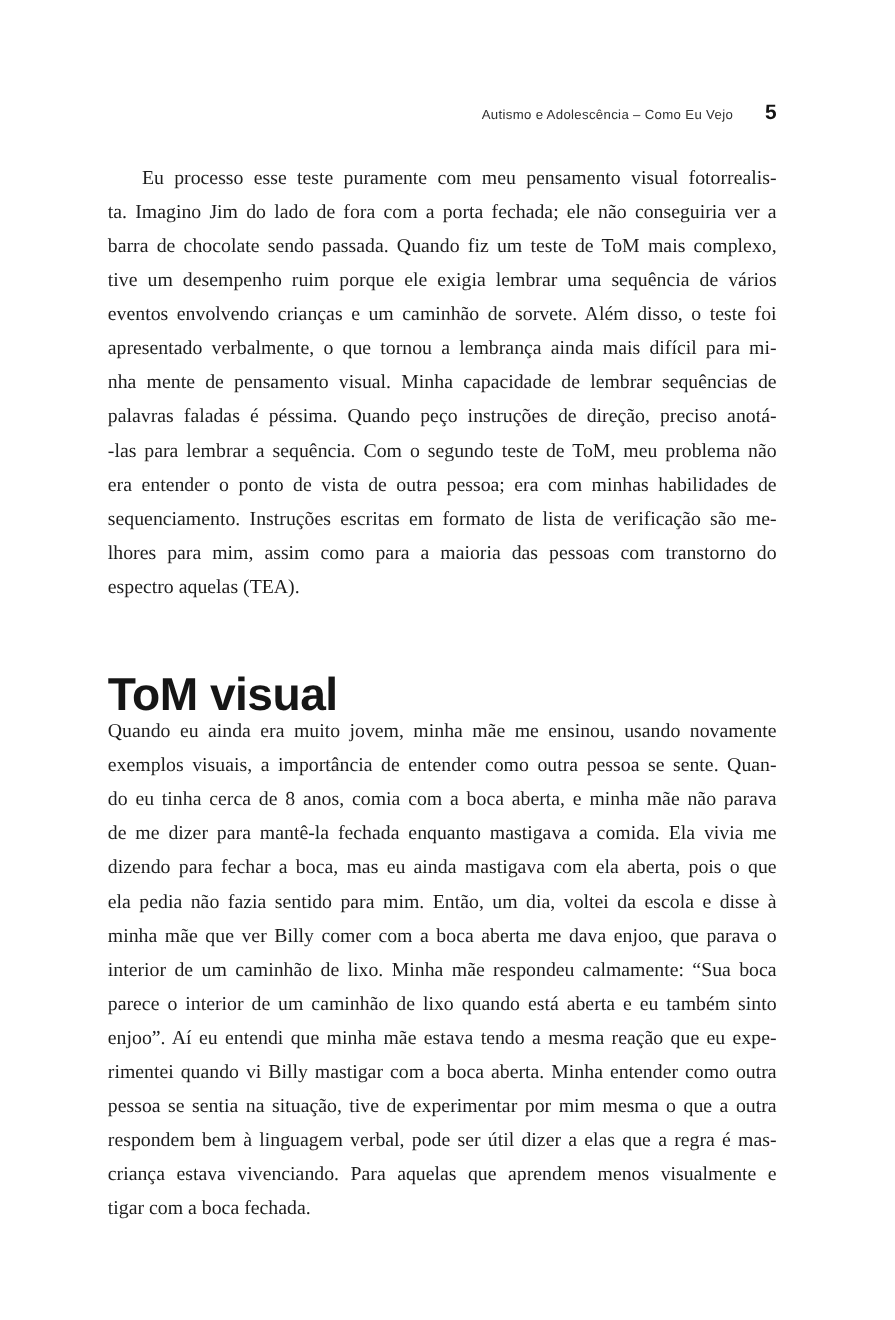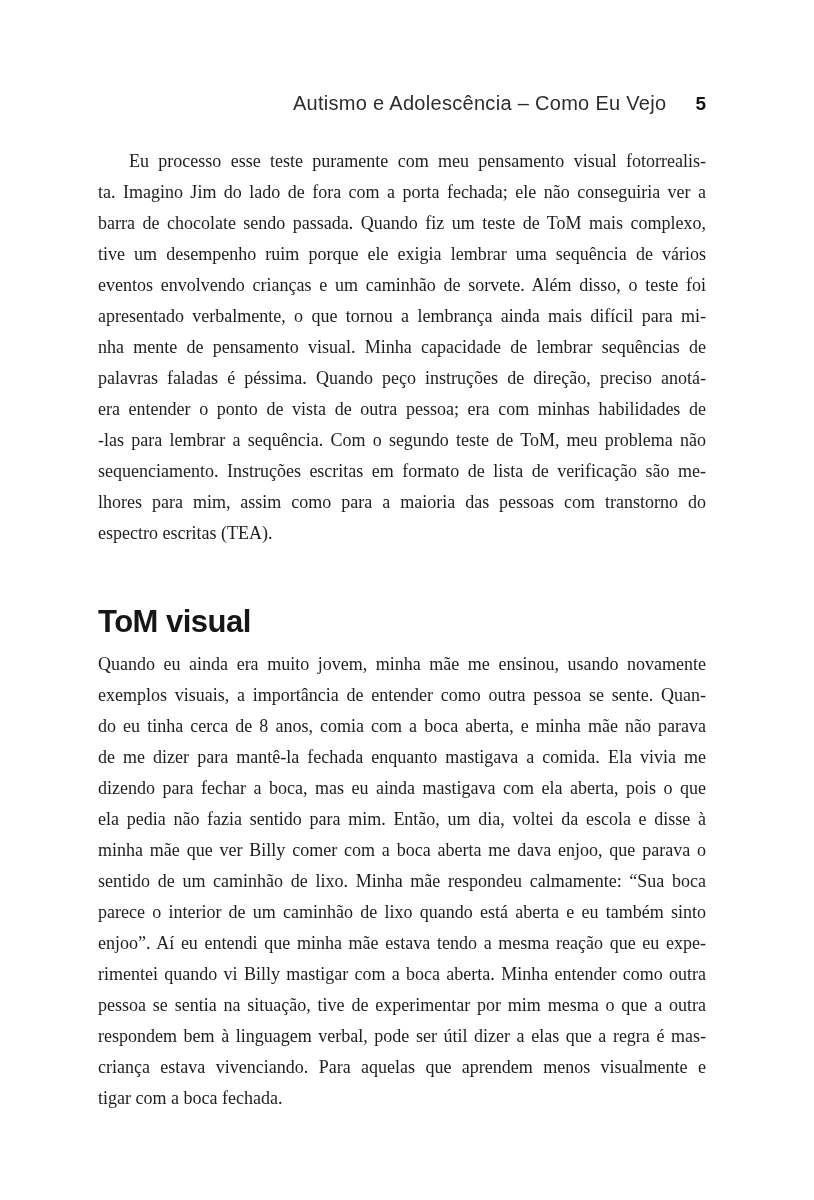--- a/index.html
+++ b/index.html
@@ -21,21 +21,21 @@
     top: 92px;
     left: 98px;
     width: 608px;
     display: flex;
     justify-content: flex-end;
     align-items: baseline;
     gap: 29px;
     font-family: "Liberation Sans", sans-serif;
   }
   .running-title {
-    font-size: 20px;
+    font-size: 12px;
     font-weight: 500;
     letter-spacing: 0.3px;
     color: #2d2d2d;
   }
   .page-number {
     font-size: 19px;
     font-weight: 700;
     color: #141414;
   }
   
@@ -58,21 +58,21 @@
   .line.last {
     text-align-last: left;
   }
   
   .section-heading {
     position: absolute;
     top: 578px;
     left: 98px;
     width: 608px;
     font-family: "Liberation Sans", sans-serif;
-    font-size: 31px;
+    font-size: 42px;
     font-weight: 700;
     letter-spacing: -0.5px;
     line-height: 36px;
     color: #161616;
   }
 </style>
 </head>
 <body>
 
 <div class="page">
@@ -84,38 +84,38 @@
 
   <div class="para para-1">
       <div class="line">Eu processo esse teste puramente com meu pensamento visual fotorrealis-</div>
       <div class="line">ta. Imagino Jim do lado de fora com a porta fechada; ele não conseguiria ver a</div>
       <div class="line">barra de chocolate sendo passada. Quando fiz um teste de ToM mais complexo,</div>
       <div class="line">tive um desempenho ruim porque ele exigia lembrar uma sequência de vários</div>
       <div class="line">eventos envolvendo crianças e um caminhão de sorvete. Além disso, o teste foi</div>
       <div class="line">apresentado verbalmente, o que tornou a lembrança ainda mais difícil para mi-</div>
       <div class="line">nha mente de pensamento visual. Minha capacidade de lembrar sequências de</div>
       <div class="line">palavras faladas é péssima. Quando peço instruções de direção, preciso anotá-</div>
+      <div class="line">-las para lembrar a sequência. Com o segundo teste de ToM, meu problema não</div>
       <div class="line">era entender o ponto de vista de outra pessoa; era com minhas habilidades de</div>
-      <div class="line">-las para lembrar a sequência. Com o segundo teste de ToM, meu problema não</div>
       <div class="line">sequenciamento. Instruções escritas em formato de lista de verificação são me-</div>
       <div class="line">lhores para mim, assim como para a maioria das pessoas com transtorno do</div>
-      <div class="line last">espectro escritas (TEA).</div>
+      <div class="line last">espectro aquelas (TEA).</div>
     </div>
 
   <h2 class="section-heading">ToM visual</h2>
 
   <div class="para para-2">
       <div class="line">Quando eu ainda era muito jovem, minha mãe me ensinou, usando novamente</div>
       <div class="line">exemplos visuais, a importância de entender como outra pessoa se sente. Quan-</div>
       <div class="line">do eu tinha cerca de 8 anos, comia com a boca aberta, e minha mãe não parava</div>
       <div class="line">de me dizer para mantê-la fechada enquanto mastigava a comida. Ela vivia me</div>
       <div class="line">dizendo para fechar a boca, mas eu ainda mastigava com ela aberta, pois o que</div>
       <div class="line">ela pedia não fazia sentido para mim. Então, um dia, voltei da escola e disse à</div>
       <div class="line">minha mãe que ver Billy comer com a boca aberta me dava enjoo, que parava o</div>
-      <div class="line">sentido de um caminhão de lixo. Minha mãe respondeu calmamente: “Sua boca</div>
+      <div class="line">interior de um caminhão de lixo. Minha mãe respondeu calmamente: “Sua boca</div>
       <div class="line">parece o interior de um caminhão de lixo quando está aberta e eu também sinto</div>
       <div class="line">enjoo”. Aí eu entendi que minha mãe estava tendo a mesma reação que eu expe-</div>
       <div class="line">rimentei quando vi Billy mastigar com a boca aberta. Minha entender como outra</div>
       <div class="line">pessoa se sentia na situação, tive de experimentar por mim mesma o que a outra</div>
       <div class="line">respondem bem à linguagem verbal, pode ser útil dizer a elas que a regra é mas-</div>
       <div class="line">criança estava vivenciando. Para aquelas que aprendem menos visualmente e</div>
       <div class="line last">tigar com a boca fechada.</div>
     </div>
 
 </div>

